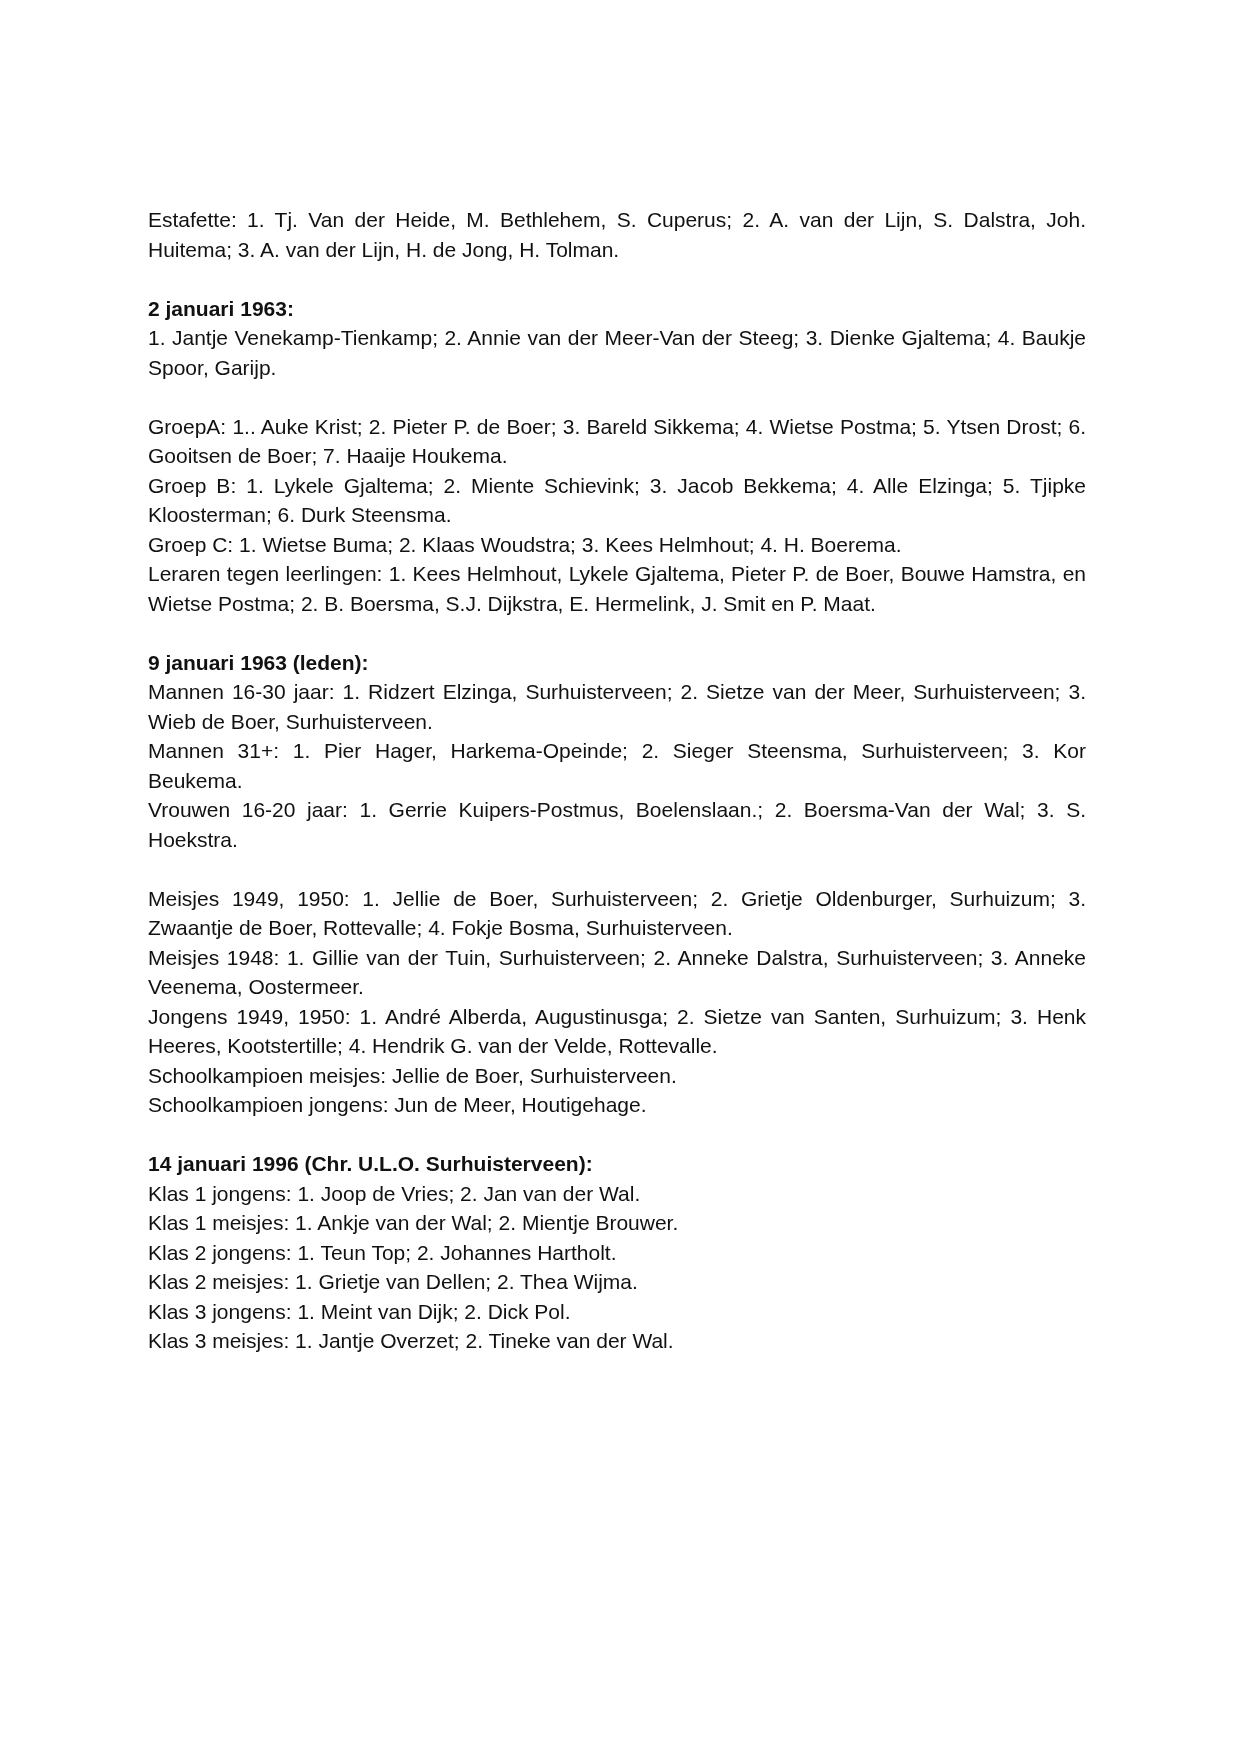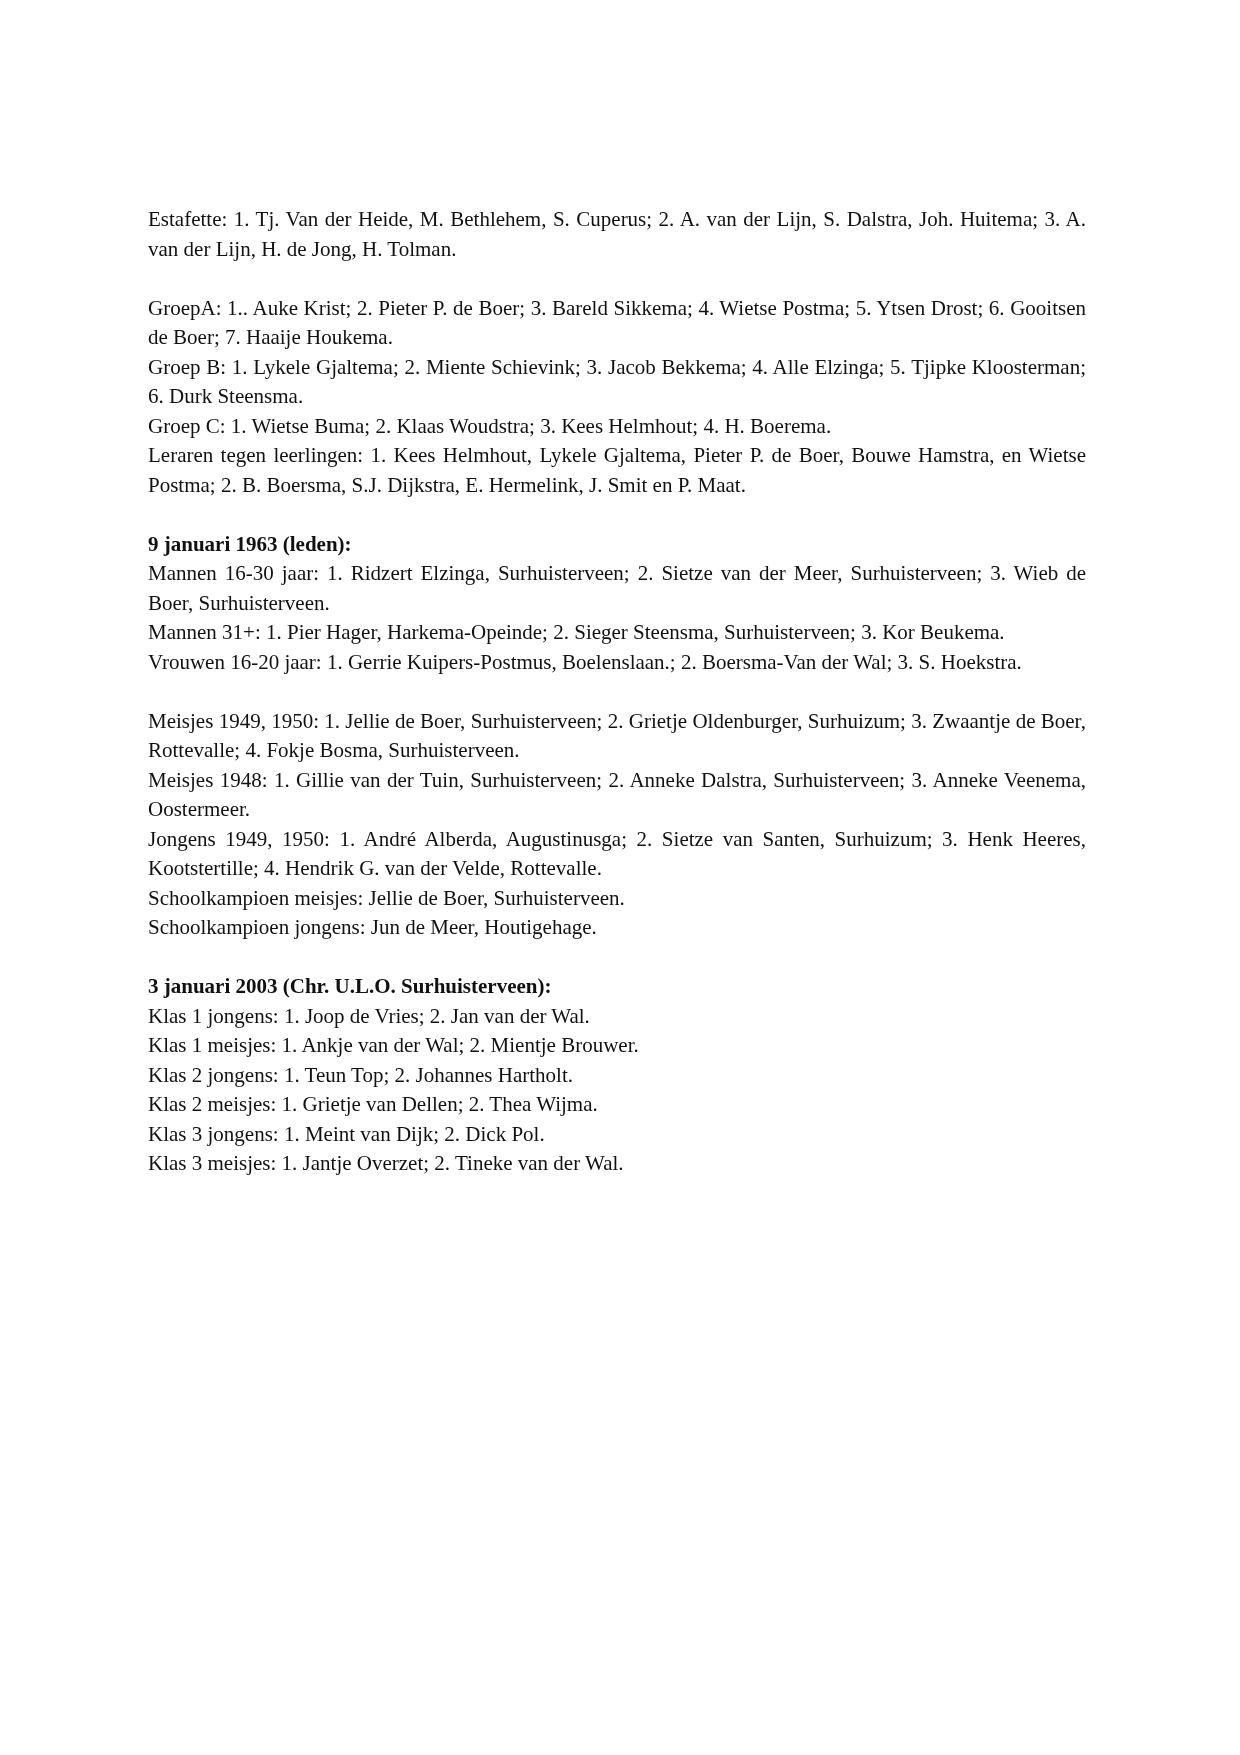--- a/index.html
+++ b/index.html
@@ -11,21 +11,21 @@
       width: 1240px;
       height: 1755px;
       position: relative;
       overflow: hidden;
     }
     .page {
       position: absolute;
       left: 148px;
       top: 205px;
       width: 938px;
-      font-family: Liberation Serif, serif;
+      font-family: Liberation Sans, sans-serif;
       font-size: 21px;
       line-height: 29.5px;
       color: #111111;
     }
     .section {
       margin: 0 0 29.5px 0;
     }
     .heading {
       font-weight: bold;
       display: block;
@@ -40,20 +40,24 @@
   </style>
 </head>
 <body>
 
 <div class="page">
 
   <div class="section">
     <span class="para last-left">Estafette: 1. Tj. Van der Heide, M. Bethlehem, S. Cuperus; 2. A. van der Lijn, S. Dalstra, Joh. Huitema; 3. A. van der Lijn, H. de Jong, H. Tolman.</span>
   </div>
 
+  <div class="section">
+    <span class="heading">2 januari 1963:</span>
+    <span class="para last-left">1. Jantje Venekamp-Tienkamp; 2. Annie van der Meer-Van der Steeg; 3. Dienke Gjaltema; 4. Baukje Spoor, Garijp.</span>
+  </div>
 
   <div class="section">
     <span class="para last-left">GroepA: 1.. Auke Krist; 2. Pieter P. de Boer; 3. Bareld Sikkema; 4. Wietse Postma; 5. Ytsen Drost; 6. Gooitsen de Boer; 7. Haaije Houkema.</span>
     <span class="para last-left">Groep B: 1. Lykele Gjaltema; 2. Miente Schievink; 3. Jacob Bekkema; 4. Alle Elzinga; 5. Tjipke Kloosterman; 6. Durk Steensma.</span>
     <span class="para last-left">Groep C: 1. Wietse Buma; 2. Klaas Woudstra; 3. Kees Helmhout; 4. H. Boerema.</span>
     <span class="para last-left">Leraren tegen leerlingen: 1. Kees Helmhout, Lykele Gjaltema, Pieter P. de Boer, Bouwe Hamstra, en Wietse Postma; 2. B. Boersma, S.J. Dijkstra, E. Hermelink, J. Smit en P. Maat.</span>
   </div>
 
   <div class="section">
     <span class="heading">9 januari 1963 (leden):</span>
@@ -64,21 +68,21 @@
 
   <div class="section">
     <span class="para last-left">Meisjes 1949, 1950: 1. Jellie de Boer, Surhuisterveen; 2. Grietje Oldenburger, Surhuizum; 3. Zwaantje de Boer, Rottevalle; 4. Fokje Bosma, Surhuisterveen.</span>
     <span class="para last-left">Meisjes 1948: 1. Gillie van der Tuin, Surhuisterveen; 2. Anneke Dalstra, Surhuisterveen; 3. Anneke Veenema, Oostermeer.</span>
     <span class="para last-left">Jongens 1949, 1950: 1. André Alberda, Augustinusga; 2. Sietze van Santen, Surhuizum; 3. Henk Heeres, Kootstertille; 4. Hendrik G. van der Velde, Rottevalle.</span>
     <span class="para last-left">Schoolkampioen meisjes: Jellie de Boer, Surhuisterveen.</span>
     <span class="para last-left">Schoolkampioen jongens: Jun de Meer, Houtigehage.</span>
   </div>
 
   <div class="section">
-    <span class="heading">3 januari 2003 (Chr. U.L.O. Surhuisterveen):</span>
+    <span class="heading">14 januari 1996 (Chr. U.L.O. Surhuisterveen):</span>
     <span class="para last-left">Klas 1 jongens: 1. Joop de Vries; 2. Jan van der Wal.</span>
     <span class="para last-left">Klas 1 meisjes: 1. Ankje van der Wal; 2. Mientje Brouwer.</span>
     <span class="para last-left">Klas 2 jongens: 1. Teun Top; 2. Johannes Hartholt.</span>
     <span class="para last-left">Klas 2 meisjes: 1. Grietje van Dellen; 2. Thea Wijma.</span>
     <span class="para last-left">Klas 3 jongens: 1. Meint van Dijk; 2. Dick Pol.</span>
     <span class="para last-left">Klas 3 meisjes: 1. Jantje Overzet; 2. Tineke van der Wal.</span>
   </div>
 
 </div>
 

